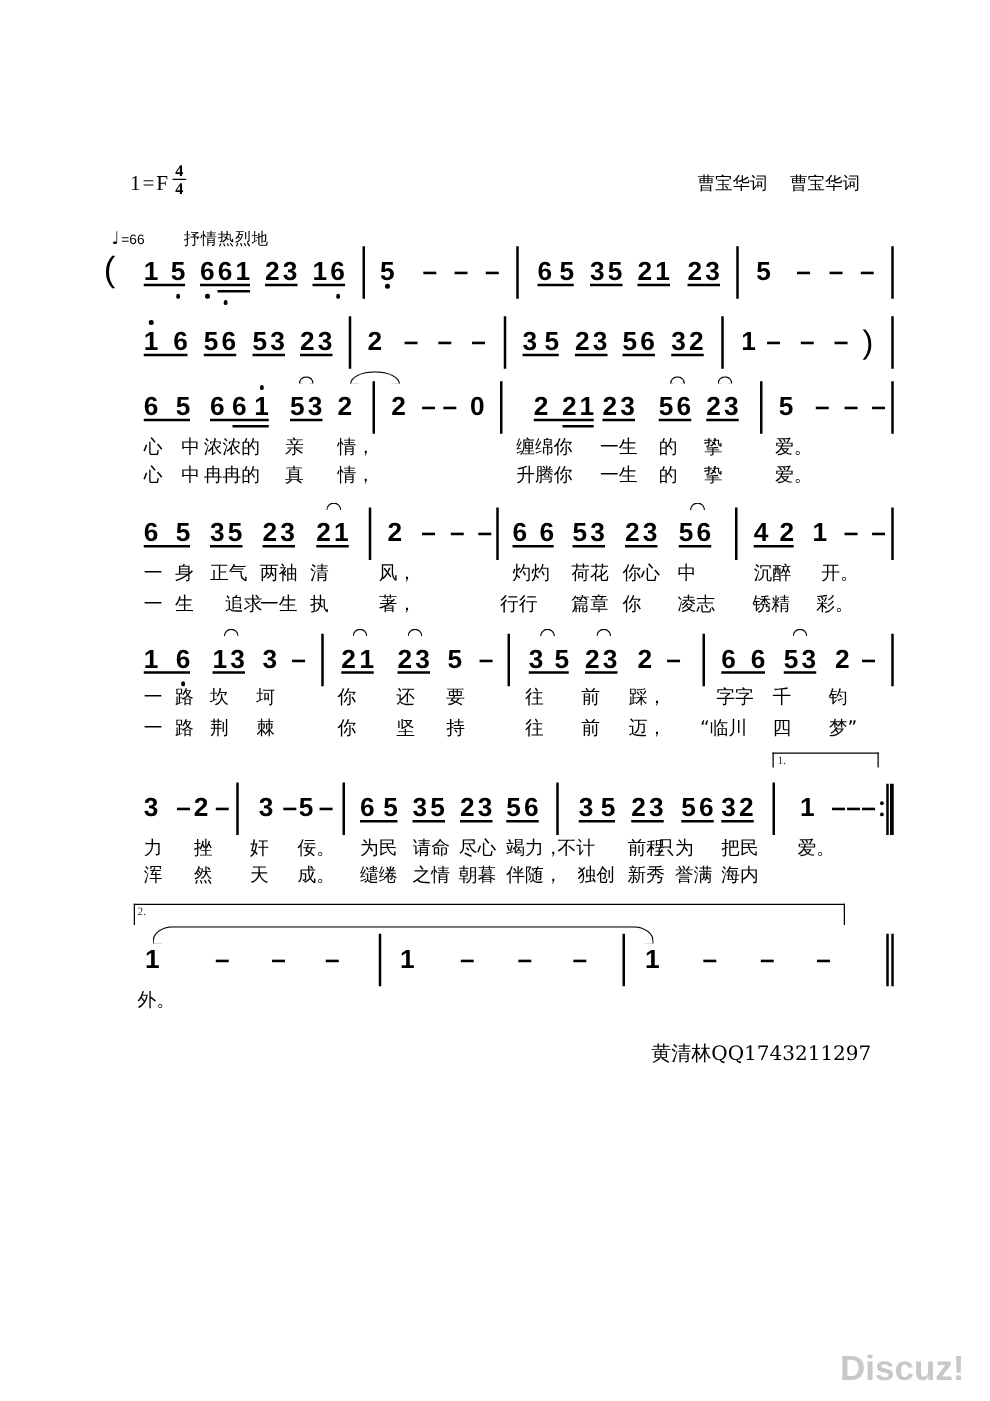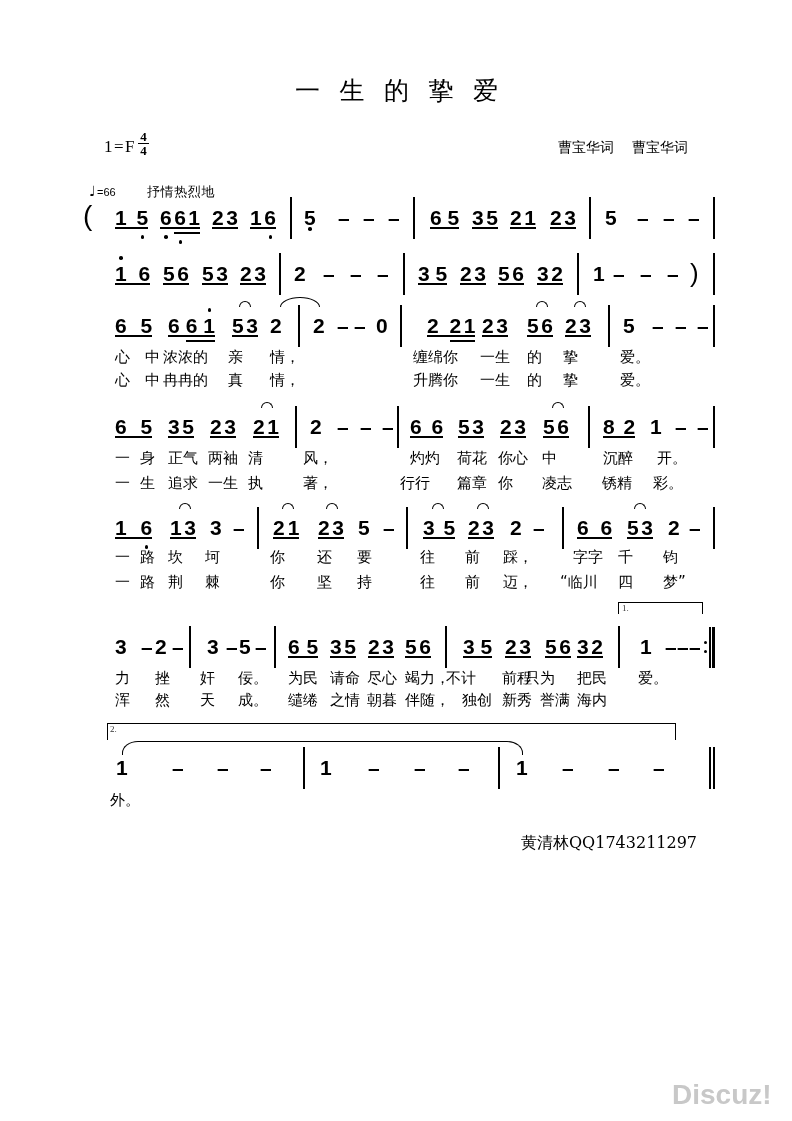--- a/index.html
+++ b/index.html
@@ -37,21 +37,20 @@
   .volta-label{position:absolute;font:9px/10px "Liberation Serif",serif;color:#333;}
 
   .footer{left:521px;top:834px;font:16px/18px "DejaVu Serif",serif;}
   .wm{left:672px;top:1080px;font:bold 28px/30px "Liberation Sans",sans-serif;color:#c8c8c8;}
 </style>
 </head>
 <body>
 
 <div class="sheet">
 
-  <div class="abs title">一生的挚爱</div>
   <div class="abs key">1=F</div>
   <div class="ts">
     <span>4</span>
     <span class="ts-line"></span>
     <span>4</span>
   </div>
   <div class="abs credit" style="left:558px">曹宝华词</div>
   <div class="abs credit" style="left:632px">曹宝华词</div>
   <div class="abs tempo-note">♩</div>
   <div class="abs tempo-val">=66</div>
@@ -174,21 +173,21 @@
     <span class="g" style="left:337px">–</span>
     <span class="g" style="left:360px">–</span>
     <span class="g" style="left:382px">–</span>
     <i class="bar" style="left:397px"></i>
     <span class="g u1" style="left:410px;--ls:2px">6 6</span>
     <span class="g u1" style="left:458px">53</span>
     <span class="g u1" style="left:500px">23</span>
     <span class="g u1" style="left:543px">56</span>
     <i class="slur" style="left:552px"></i>
     <i class="bar" style="left:588px"></i>
-    <span class="g u1" style="left:603px;--ls:1.5px">8 2</span>
+    <span class="g u1" style="left:603px;--ls:1.5px">4 2</span>
     <span class="g" style="left:650px">1</span>
     <span class="g" style="left:675px">–</span>
     <span class="g" style="left:697px">–</span>
     <i class="bar" style="left:713px"></i>
   </div>
   <div class="lyline" style="top:449px">
     <span class="ly" style="left:115px">一</span>
     <span class="ly" style="left:140px">身</span>
     <span class="ly" style="left:168px">正气</span>
     <span class="ly" style="left:208px">两袖</span>
@@ -197,21 +196,21 @@
     <span class="ly" style="left:410px">灼灼</span>
     <span class="ly" style="left:457px">荷花</span>
     <span class="ly" style="left:498px">你心</span>
     <span class="ly" style="left:542px">中</span>
     <span class="ly" style="left:603px">沉醉</span>
     <span class="ly" style="left:657px">开。</span>
   </div>
   <div class="lyline" style="top:474px">
     <span class="ly" style="left:115px">一</span>
     <span class="ly" style="left:140px">生</span>
-    <span class="ly" style="left:168px">追求</span>
+    <span class="ly" style="left:180px">追求</span>
     <span class="ly" style="left:208px">一生</span>
     <span class="ly" style="left:248px">执</span>
     <span class="ly" style="left:303px">著，</span>
     <span class="ly" style="left:400px">行行</span>
     <span class="ly" style="left:457px">篇章</span>
     <span class="ly" style="left:498px">你</span>
     <span class="ly" style="left:542px">凌志</span>
     <span class="ly" style="left:602px">锈精</span>
     <span class="ly" style="left:653px">彩。</span>
   </div>

